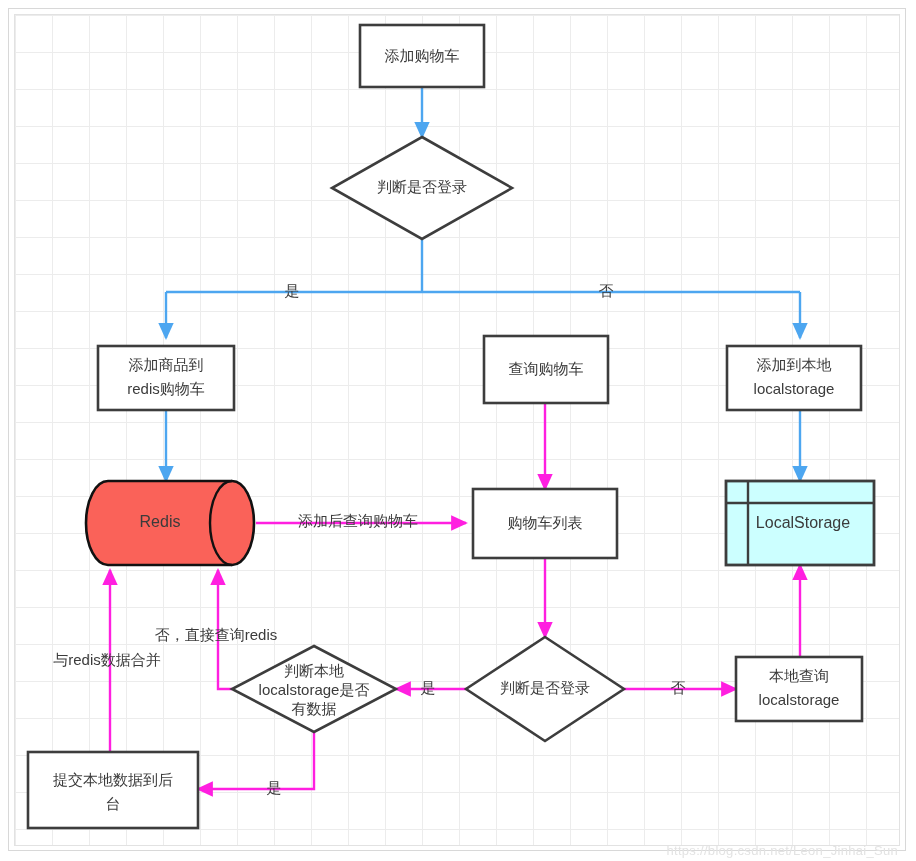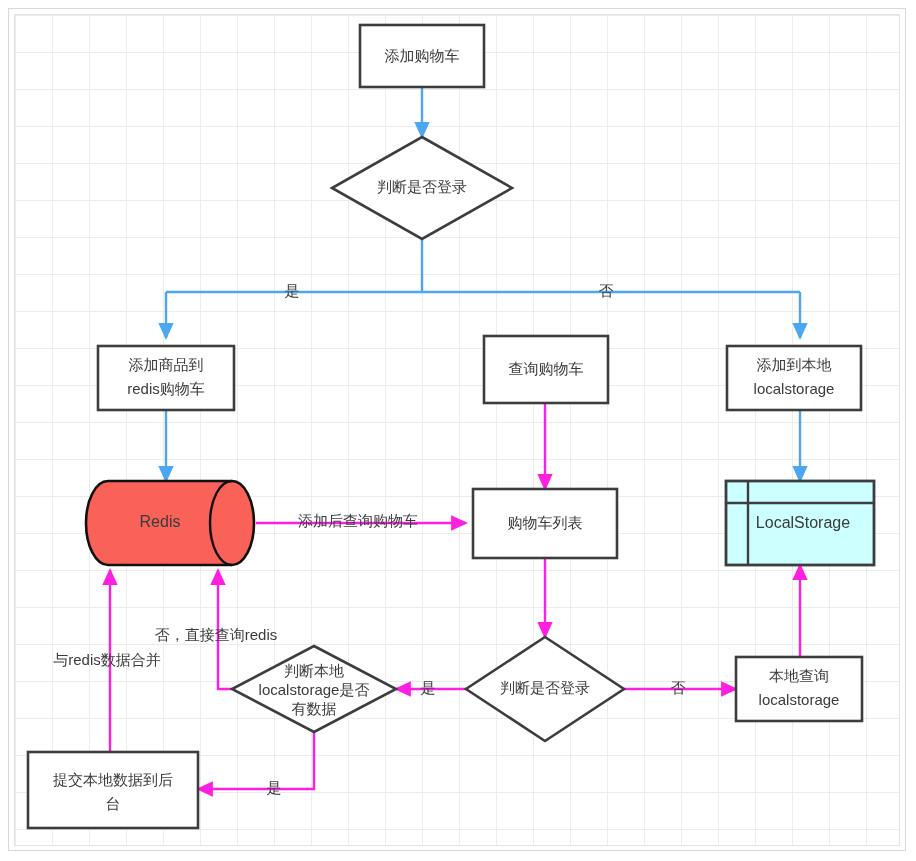--- a/index.html
+++ b/index.html
@@ -191,13 +191,14 @@
       <text class="node-label" x="799" y="701">localstorage</text>
     </g>
 
     <g>
       <rect class="box-shape" x="28" y="752" width="170" height="76"></rect>
       <text class="node-label" x="113" y="781">提交本地数据到后</text>
       <text class="node-label" x="113" y="805">台</text>
     </g>
   </svg>
 
+  <div class="watermark">https://blog.csdn.net/Leon_Jinhai_Sun</div>
 </div>
 
 </body></html>

